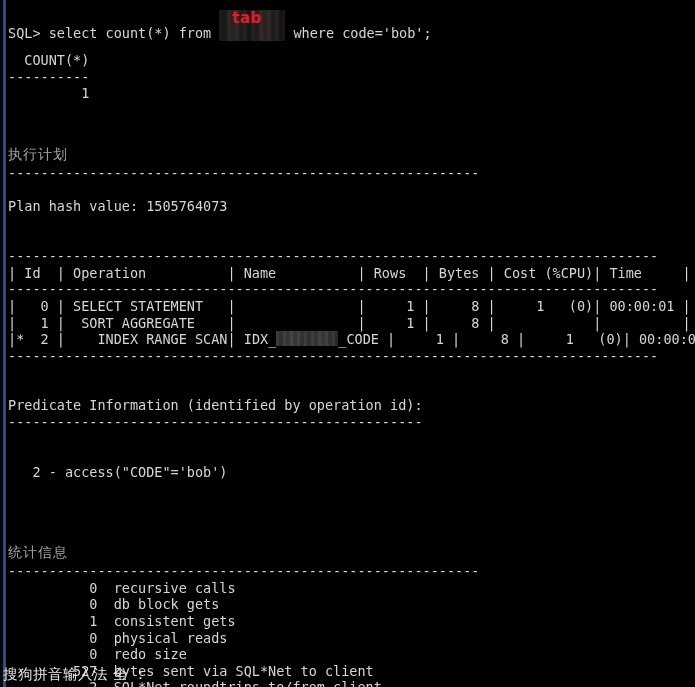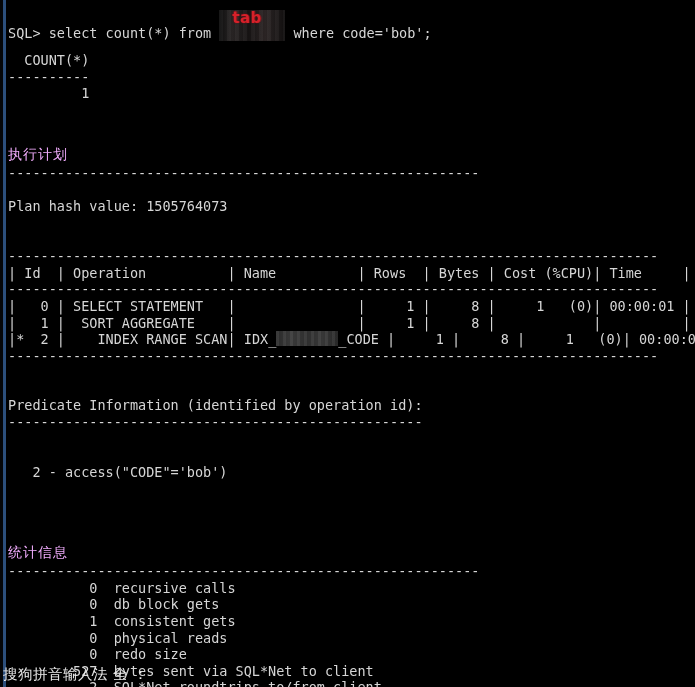--- a/index.html
+++ b/index.html
@@ -61,21 +61,21 @@
     white-space: pre;
     letter-spacing: 0px;
     height: 16.6px;
   }
   pre.line.blank { color: transparent; }
 
   .cjk {
     font-family: "DejaVu Sans", "Liberation Sans", sans-serif;
     font-size: 14px;
     line-height: 16.6px;
-    color: #f0abfc;
+    color: #a3a3a3;
     white-space: pre;
     margin: 0;
     height: 17px;
     letter-spacing: 1px;
   }
 
   
   .redact {
     display: inline-block;
     vertical-align: -3px;

